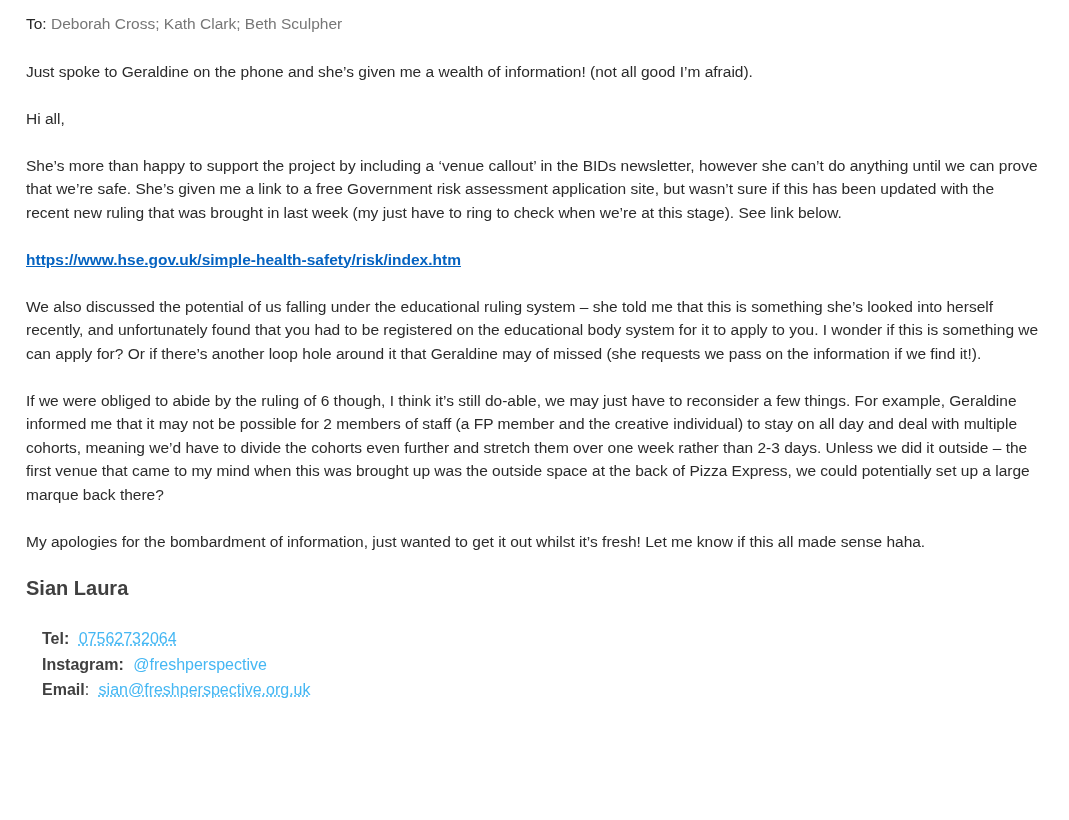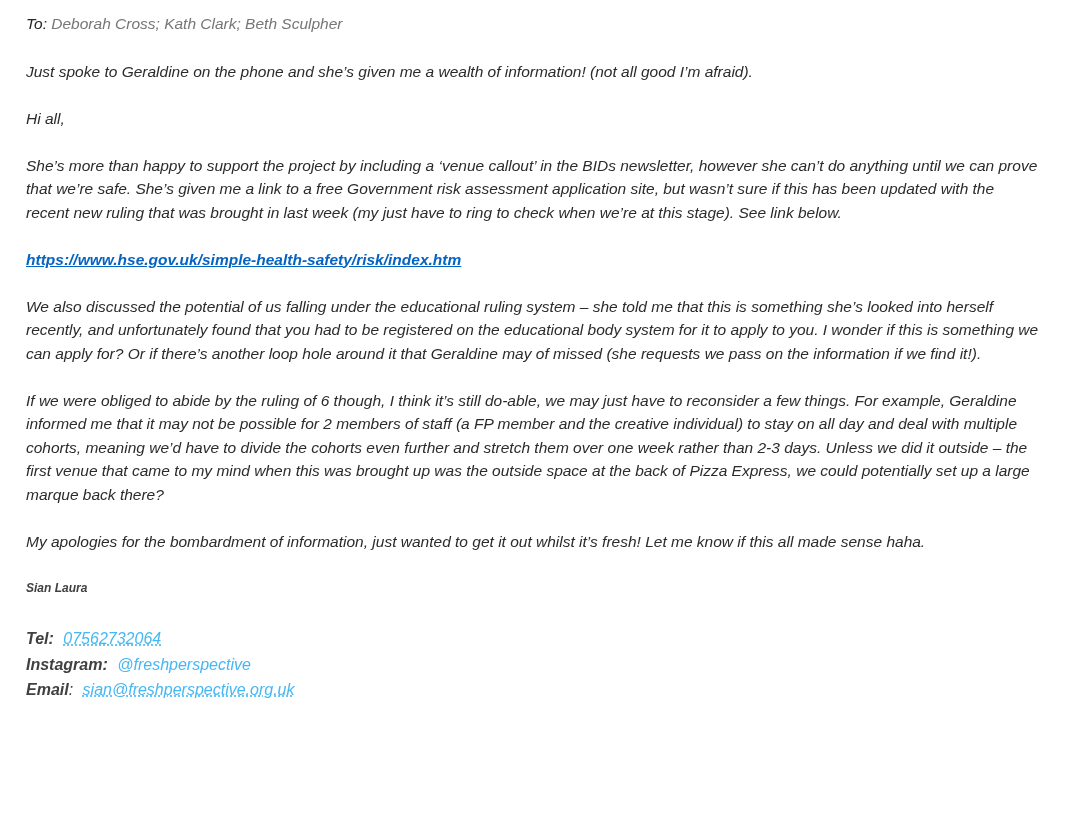--- a/index.html
+++ b/index.html
@@ -11,21 +11,20 @@
     width: 1069px;
     height: 803px;
     box-sizing: border-box;
     background: #ffffff;
     padding: 12px 28px 8px 26px;
     font-family: "Liberation Sans", sans-serif;
     font-size: 15.5px;
     line-height: 23.5px;
     color: #2b2b2b;
     overflow: hidden;
-    font-style: italic;
   }
   .to-line {
     margin: 0 0 24px 0;
   }
   .to-label {
     color: #262626;
   }
   .to-recipients {
     color: #767676;
   }
@@ -38,24 +37,24 @@
   a.doc-link {
     color: #0563C1;
     font-weight: 600;
     text-decoration: underline;
     cursor: pointer;
   }
   .signature-name {
     font-weight: bold;
     color: #404040;
     margin: 0 0 26px 0;
-    font-size: 12px;
+    font-size: 20px;
   }
   .contact-block {
-    margin: 0;
+    margin: 16px;
   }
   .contact-line {
     line-height: 25.5px;
     font-size: 16px;
   }
   .contact-label {
     font-weight: bold;
     color: #404040;
   }
   .contact-colon {

